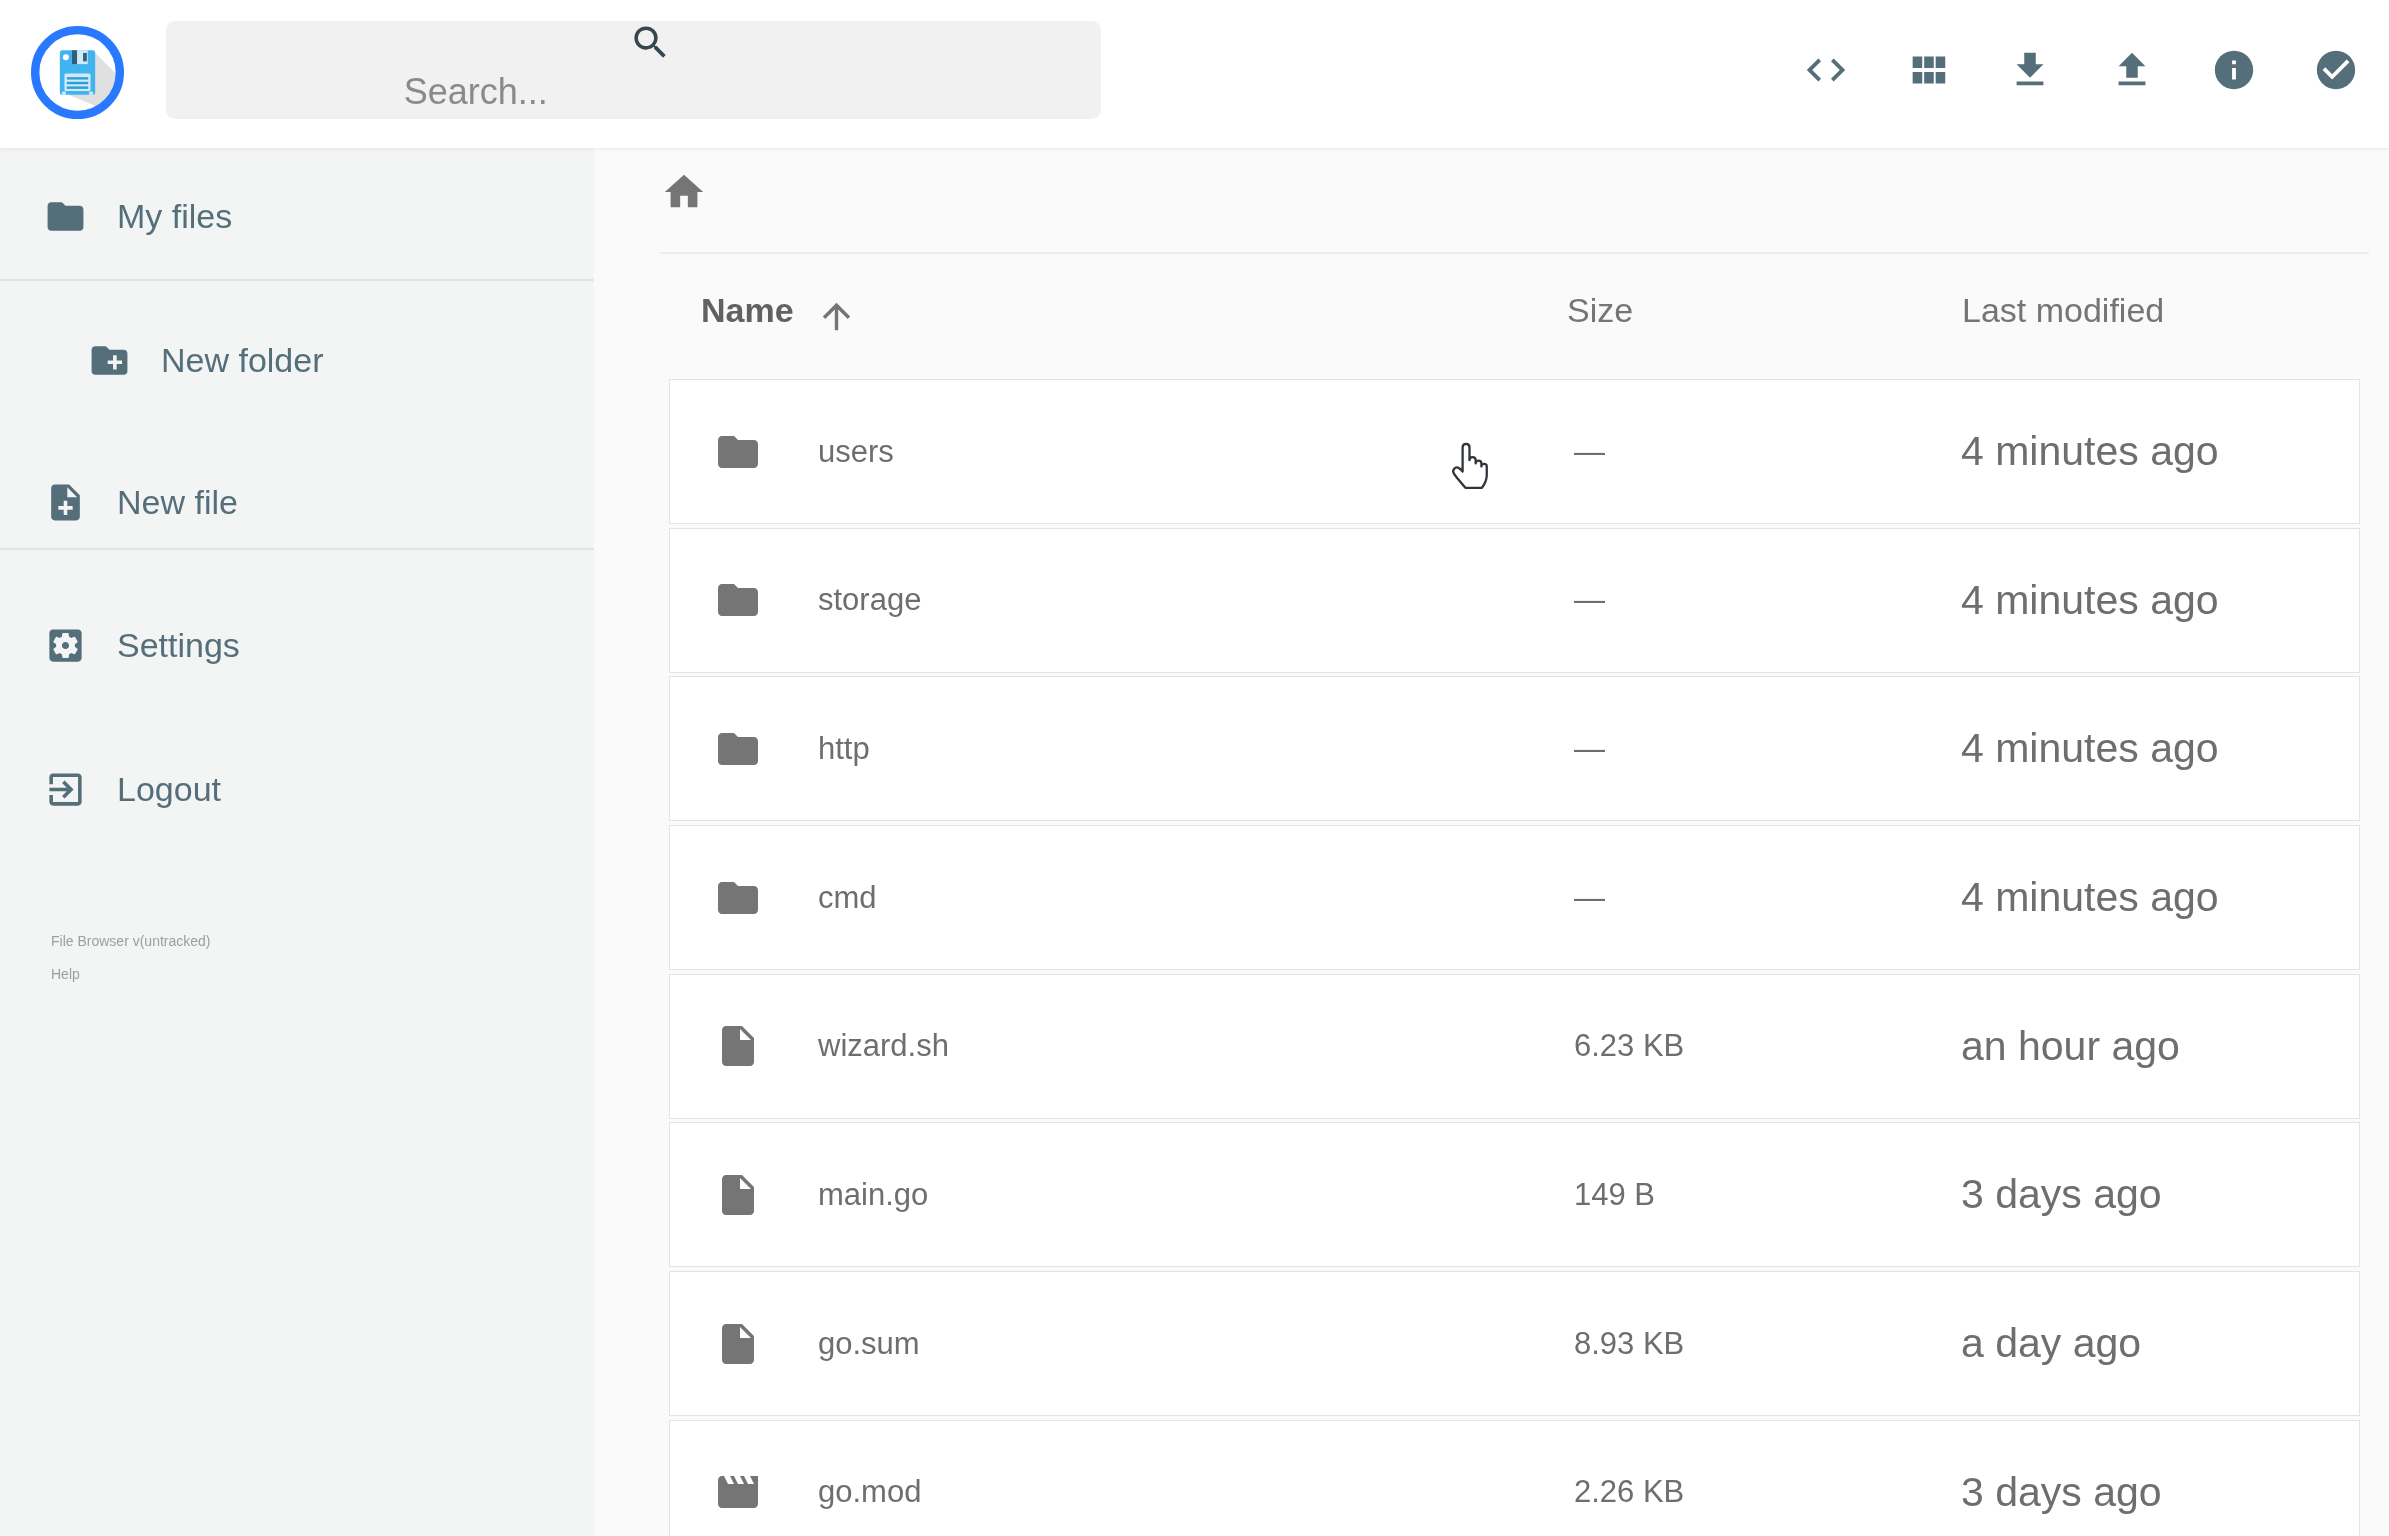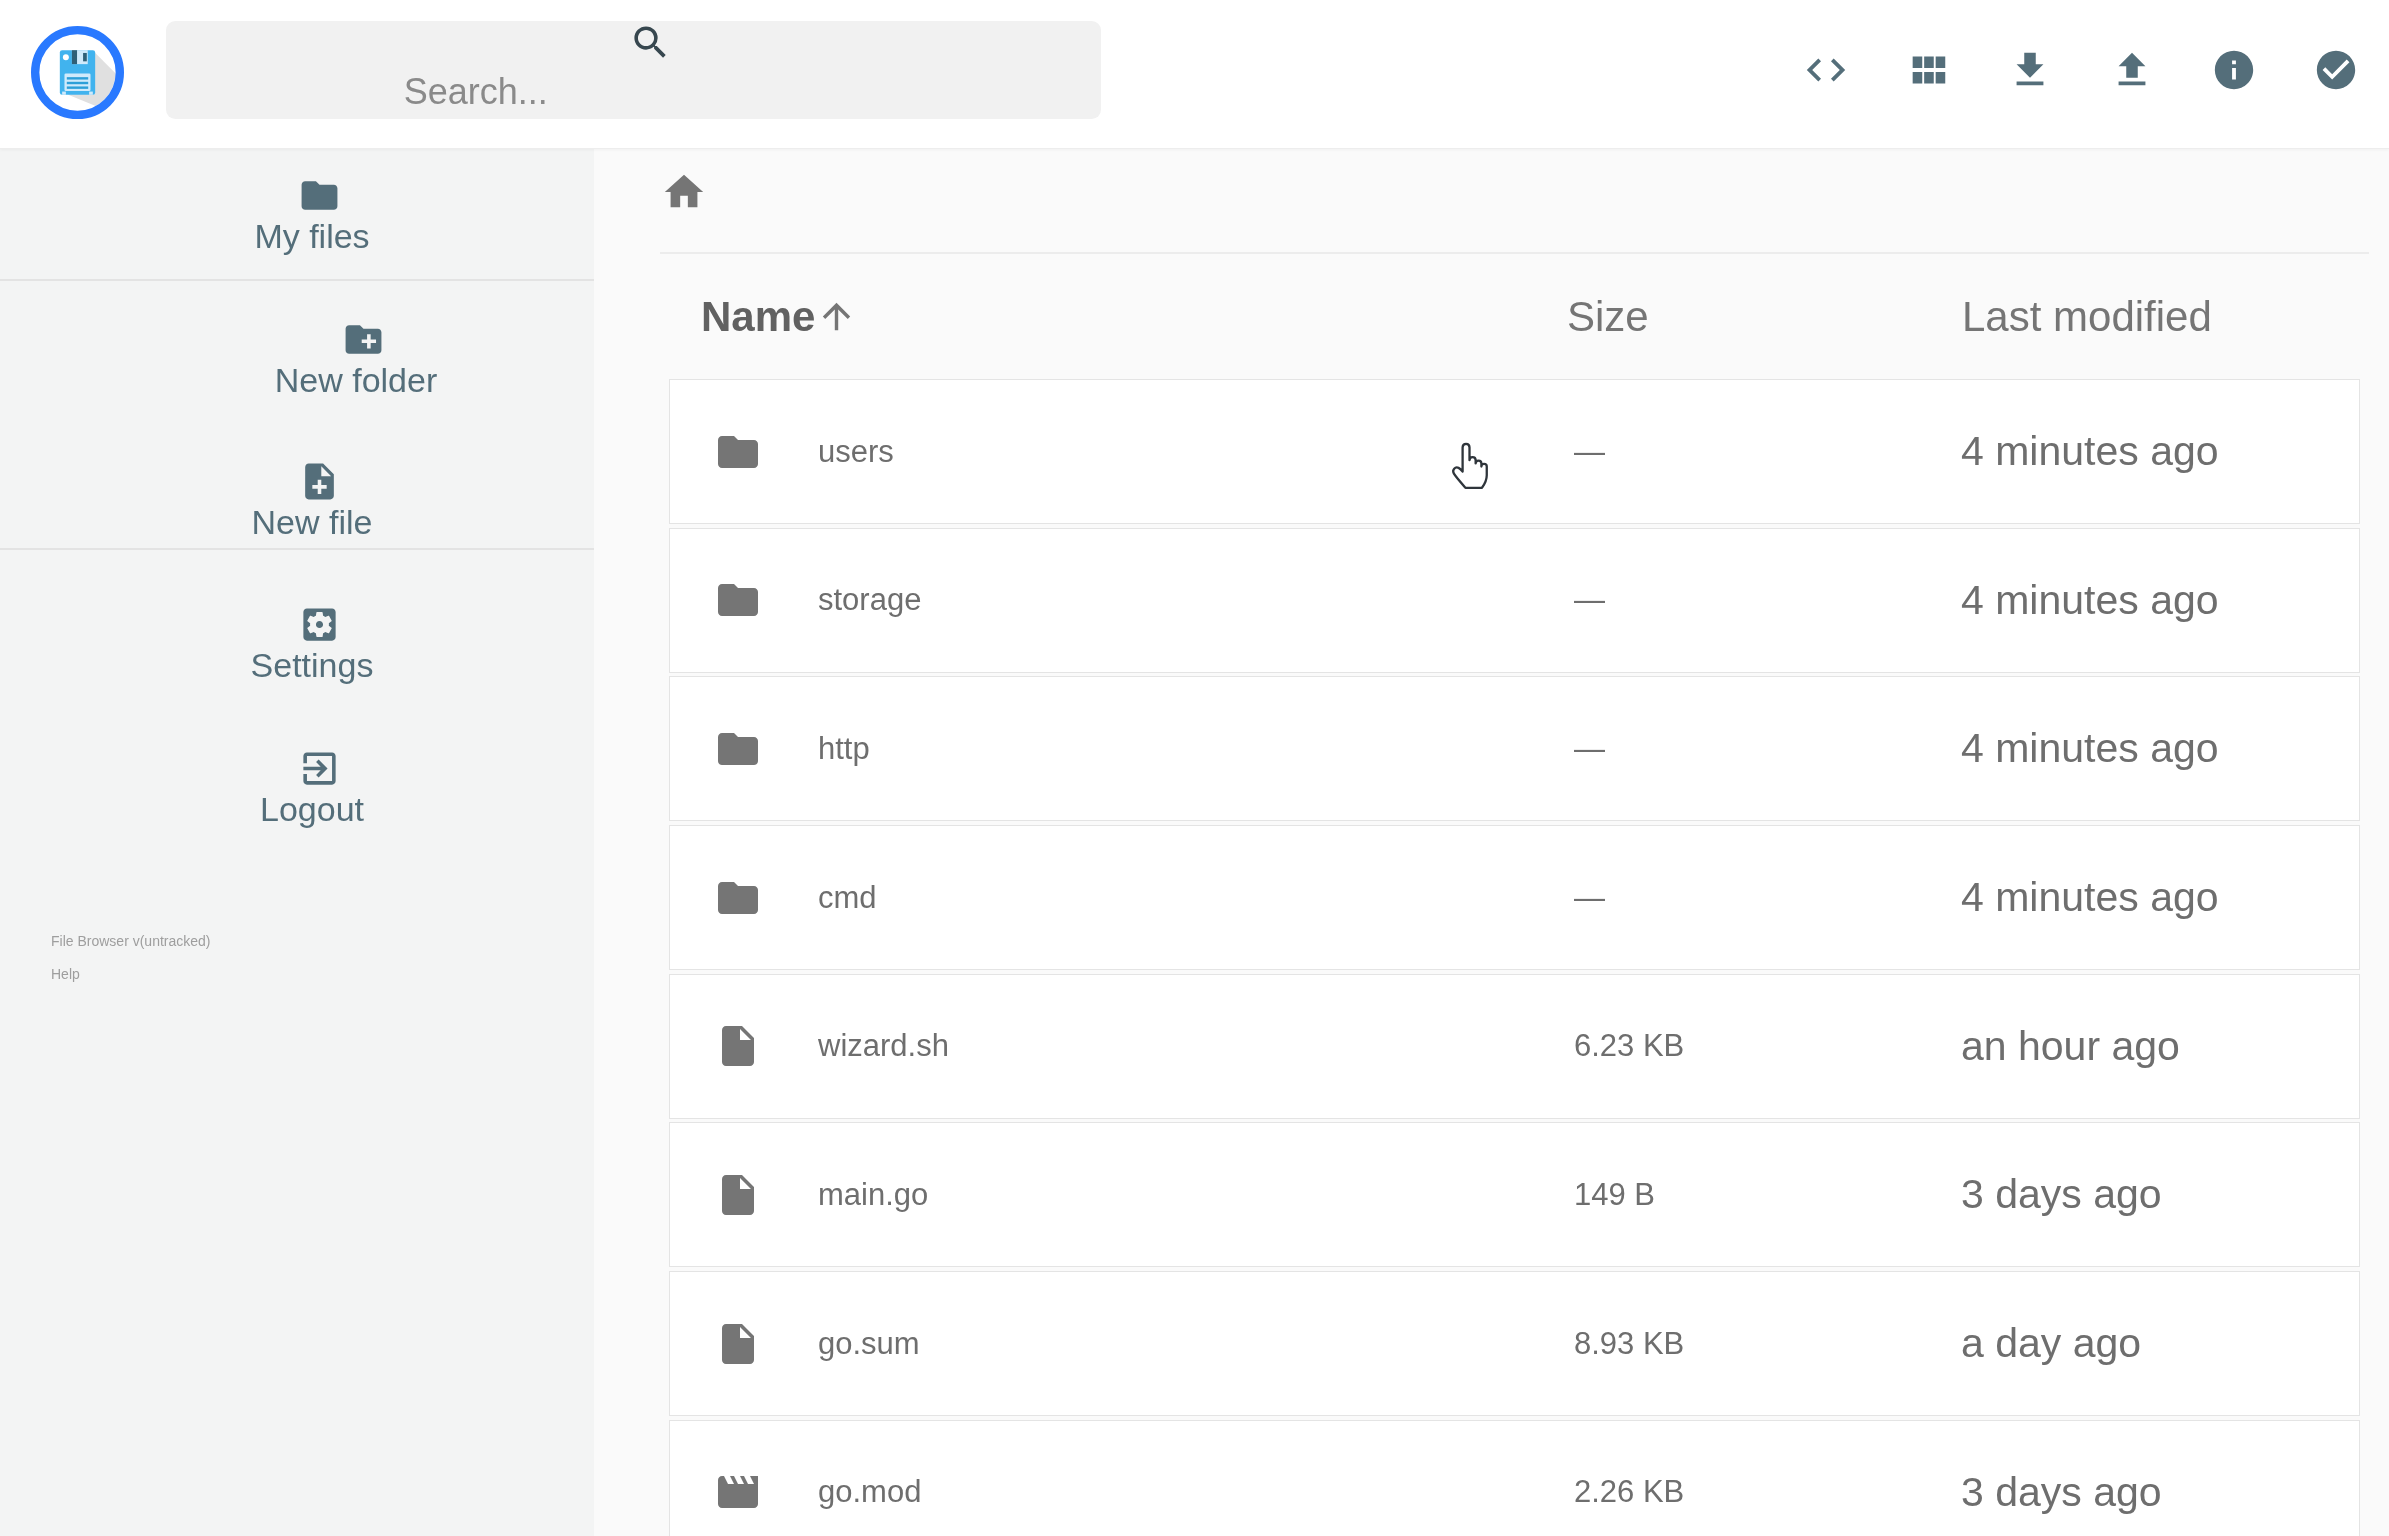--- a/index.html
+++ b/index.html
@@ -15,32 +15,32 @@
   .search .sicon{width:43px;height:43px;margin-left:33px;color:#37474f;flex:none;}
   .search input{flex:1;margin-left:24px;margin-right:18.5px;border:none;outline:none;background:transparent;
           font-family:inherit;font-size:36px;color:#555;}
   .search input::placeholder{color:#8a8a8a;opacity:1;}
   .actions{position:absolute;right:30px;top:47px;display:flex;gap:56px;color:#546e7a;}
   .abtn{width:46px;height:46px;padding:0;border:none;background:transparent;color:#546e7a;cursor:pointer;}
   .abtn svg{width:46px;height:46px;display:block;}
 
   
   .sidebar{position:absolute;left:0;top:148px;width:594px;height:1388px;background:#f3f4f4;}
-  .sitem{position:absolute;left:0;width:594px;height:85px;display:flex;align-items:center;cursor:pointer;color:#546e7a;flex-direction:column;}
+  .sitem{position:absolute;left:0;width:594px;height:85px;display:flex;align-items:center;cursor:pointer;color:#546e7a;}
   .sitem .micon{width:43px;height:43px;margin-left:44px;flex:none;}
   .sitem .slabel{margin-left:30px;font-size:34px;}
   .sdiv{position:absolute;left:0;width:594px;height:1.9px;background:#e3e3e3;}
   .sfoot{position:absolute;left:51px;font-size:14px;color:#9e9e9e;line-height:26px;}
 
   
   .home-btn{position:absolute;left:661px;top:169px;width:46px;height:46px;color:#757575;background:transparent;border:none;padding:0;cursor:pointer;}
   .home-btn svg{width:46px;height:46px;display:block;}
   .bc-divider{position:absolute;left:660px;top:252px;width:1709px;height:1.9px;background:#ececec;}
 
-  .lhead{position:absolute;top:296px;font-size:42px;line-height:41px;color:#757575;cursor:pointer;}
+  .lhead{position:absolute;top:290px;font-size:34px;line-height:41px;color:#757575;cursor:pointer;}
   .lhead.name{left:701px;font-weight:bold;color:#616161;}
   .lhead.size{left:1567px;}
   .lhead.mod{left:1954px;margin-left:8px;}
   .sort-arrow{position:absolute;left:816px;top:296px;width:41px;height:41px;color:#757575;cursor:pointer;}
 
   .rows{position:absolute;left:669px;top:379px;width:1691px;}
   .row{position:relative;height:145px;margin-bottom:3.7px;background:#ffffff;border:0.9px solid #e4e4e4;
        box-sizing:border-box;display:flex;align-items:center;cursor:pointer;}
   .row .ricon{width:48px;height:48px;margin-left:44px;color:#757575;flex:none;}
   .row .rname{margin-left:56px;font-size:31px;color:#6e6e6e;}

